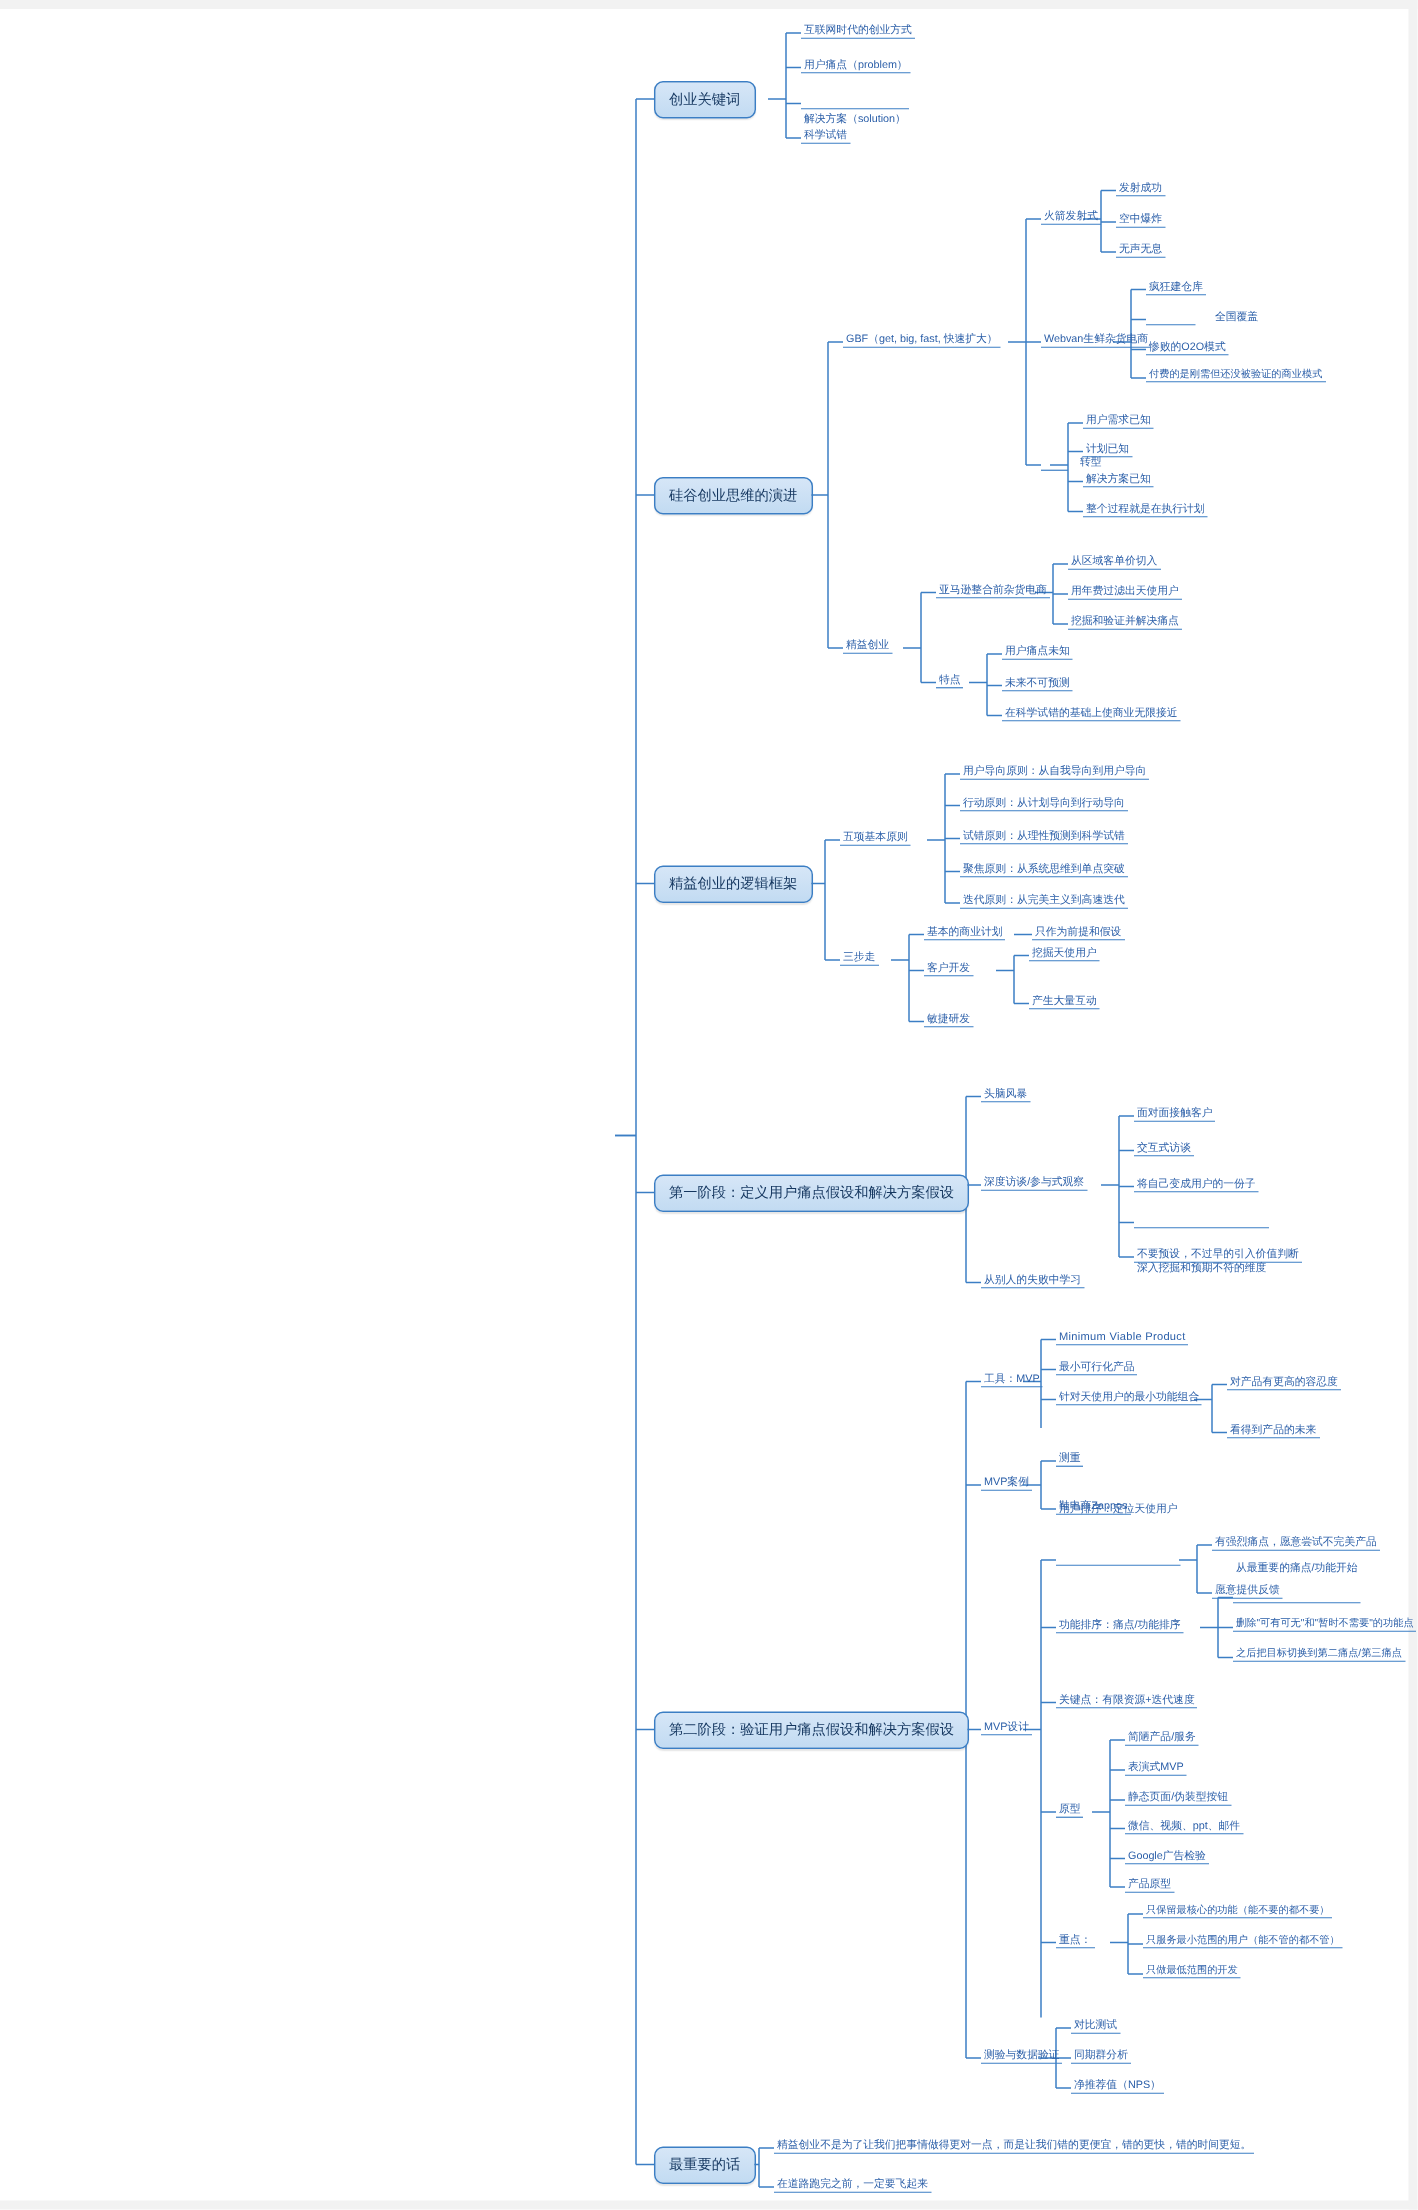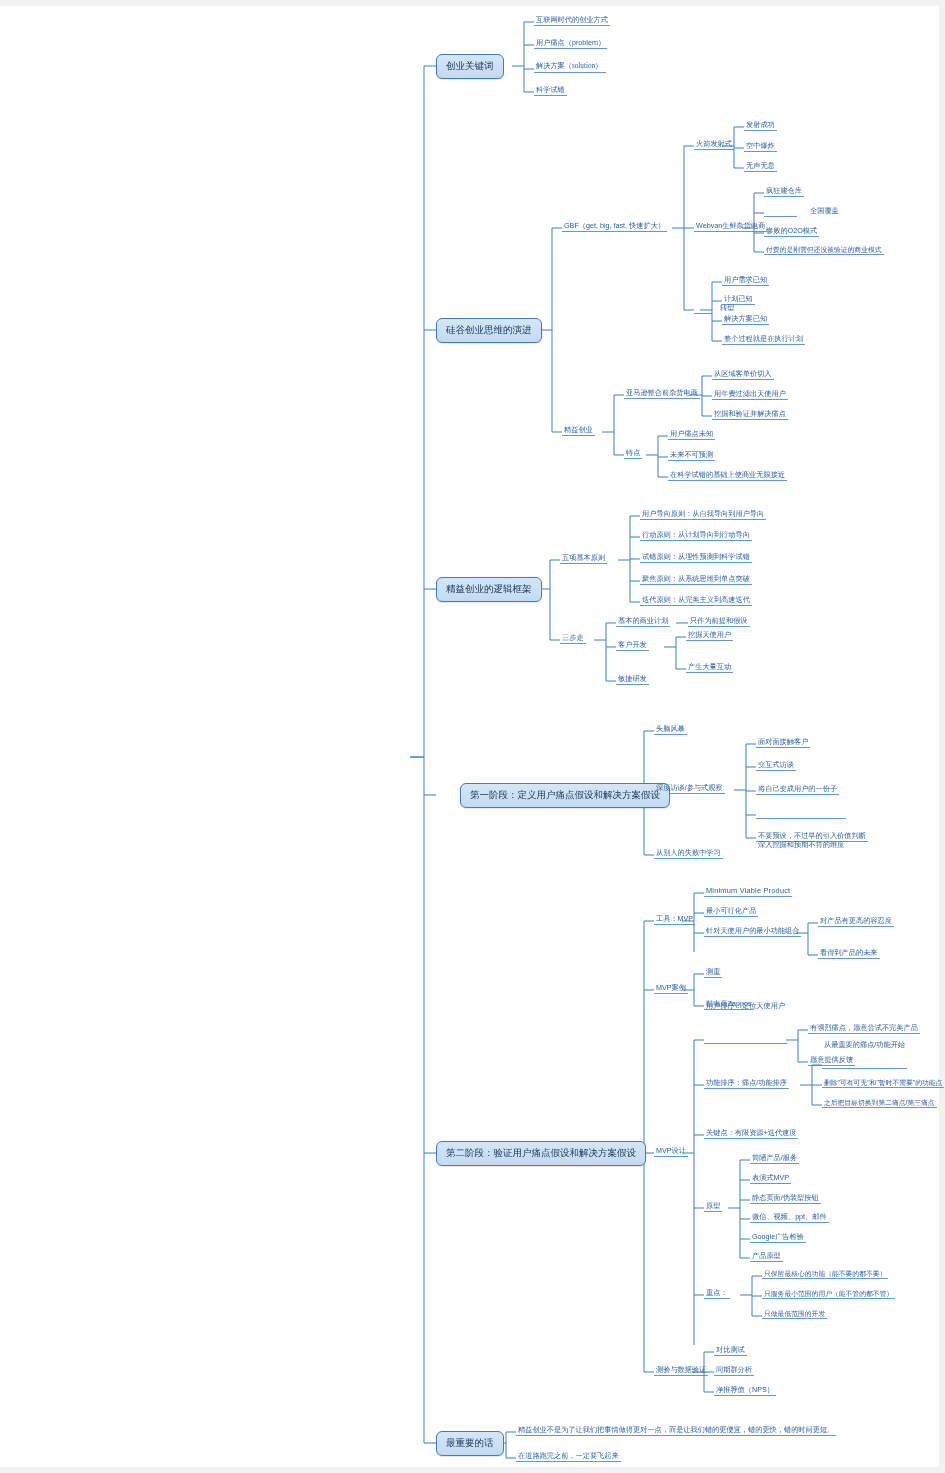--- a/index.html
+++ b/index.html
@@ -305,27 +305,27 @@
         <line x1="714" x2="776" y1="1395.5" y2="1395.5"></line>
         <line x1="516" x2="836" y1="1435.5" y2="1435.5"></line>
         <line x1="516" x2="621" y1="1461.5" y2="1461.5"></line>
       </g>
   </svg>
 
 
   <div class="node lvl1" style="left:436px;top:54px;">创业关键词</div>
   <div class="node lvl1" style="left:436px;top:318px;">硅谷创业思维的演进</div>
   <div class="node lvl1" style="left:436px;top:577px;">精益创业的逻辑框架</div>
-  <div class="node lvl1" style="left:436px;top:783px;margin-left:24px;">第一阶段：定义用户痛点假设和解决方案假设</div>
+  <div class="node lvl1" style="left:436px;top:783px;">第一阶段：定义用户痛点假设和解决方案假设</div>
   <div class="node lvl1" style="left:436px;top:1141px;">第二阶段：验证用户痛点假设和解决方案假设</div>
   <div class="node lvl1" style="left:436px;top:1431px;">最重要的话</div>
 
   <div class="node txt" style="left:534px;top:15px;">互联网时代的创业方式</div>
   <div class="node txt" style="left:534px;top:38px;">用户痛点（problem）</div>
-  <div class="node txt" style="left:534px;top:62px;font-family:Liberation Serif, serif;">解决方案（solution）</div>
+  <div class="node txt" style="left:534px;top:74px;">解决方案（solution）</div>
   <div class="node txt" style="left:534px;top:85px;">科学试错</div>
 
   <div class="node txt" style="left:562px;top:221px;">GBF（get, big, fast, 快速扩大）</div>
   <div class="node txt" style="left:562px;top:425px;">精益创业</div>
 
   <div class="node txt" style="left:694px;top:139px;">火箭发射式</div>
   <div class="node txt" style="left:694px;top:221px;">Webvan生鲜杂货电商</div>
   <div class="node txt" style="left:718px;top:303px;">转型</div>
 
   <div class="node txt" style="left:744px;top:120px;">发射成功</div>

